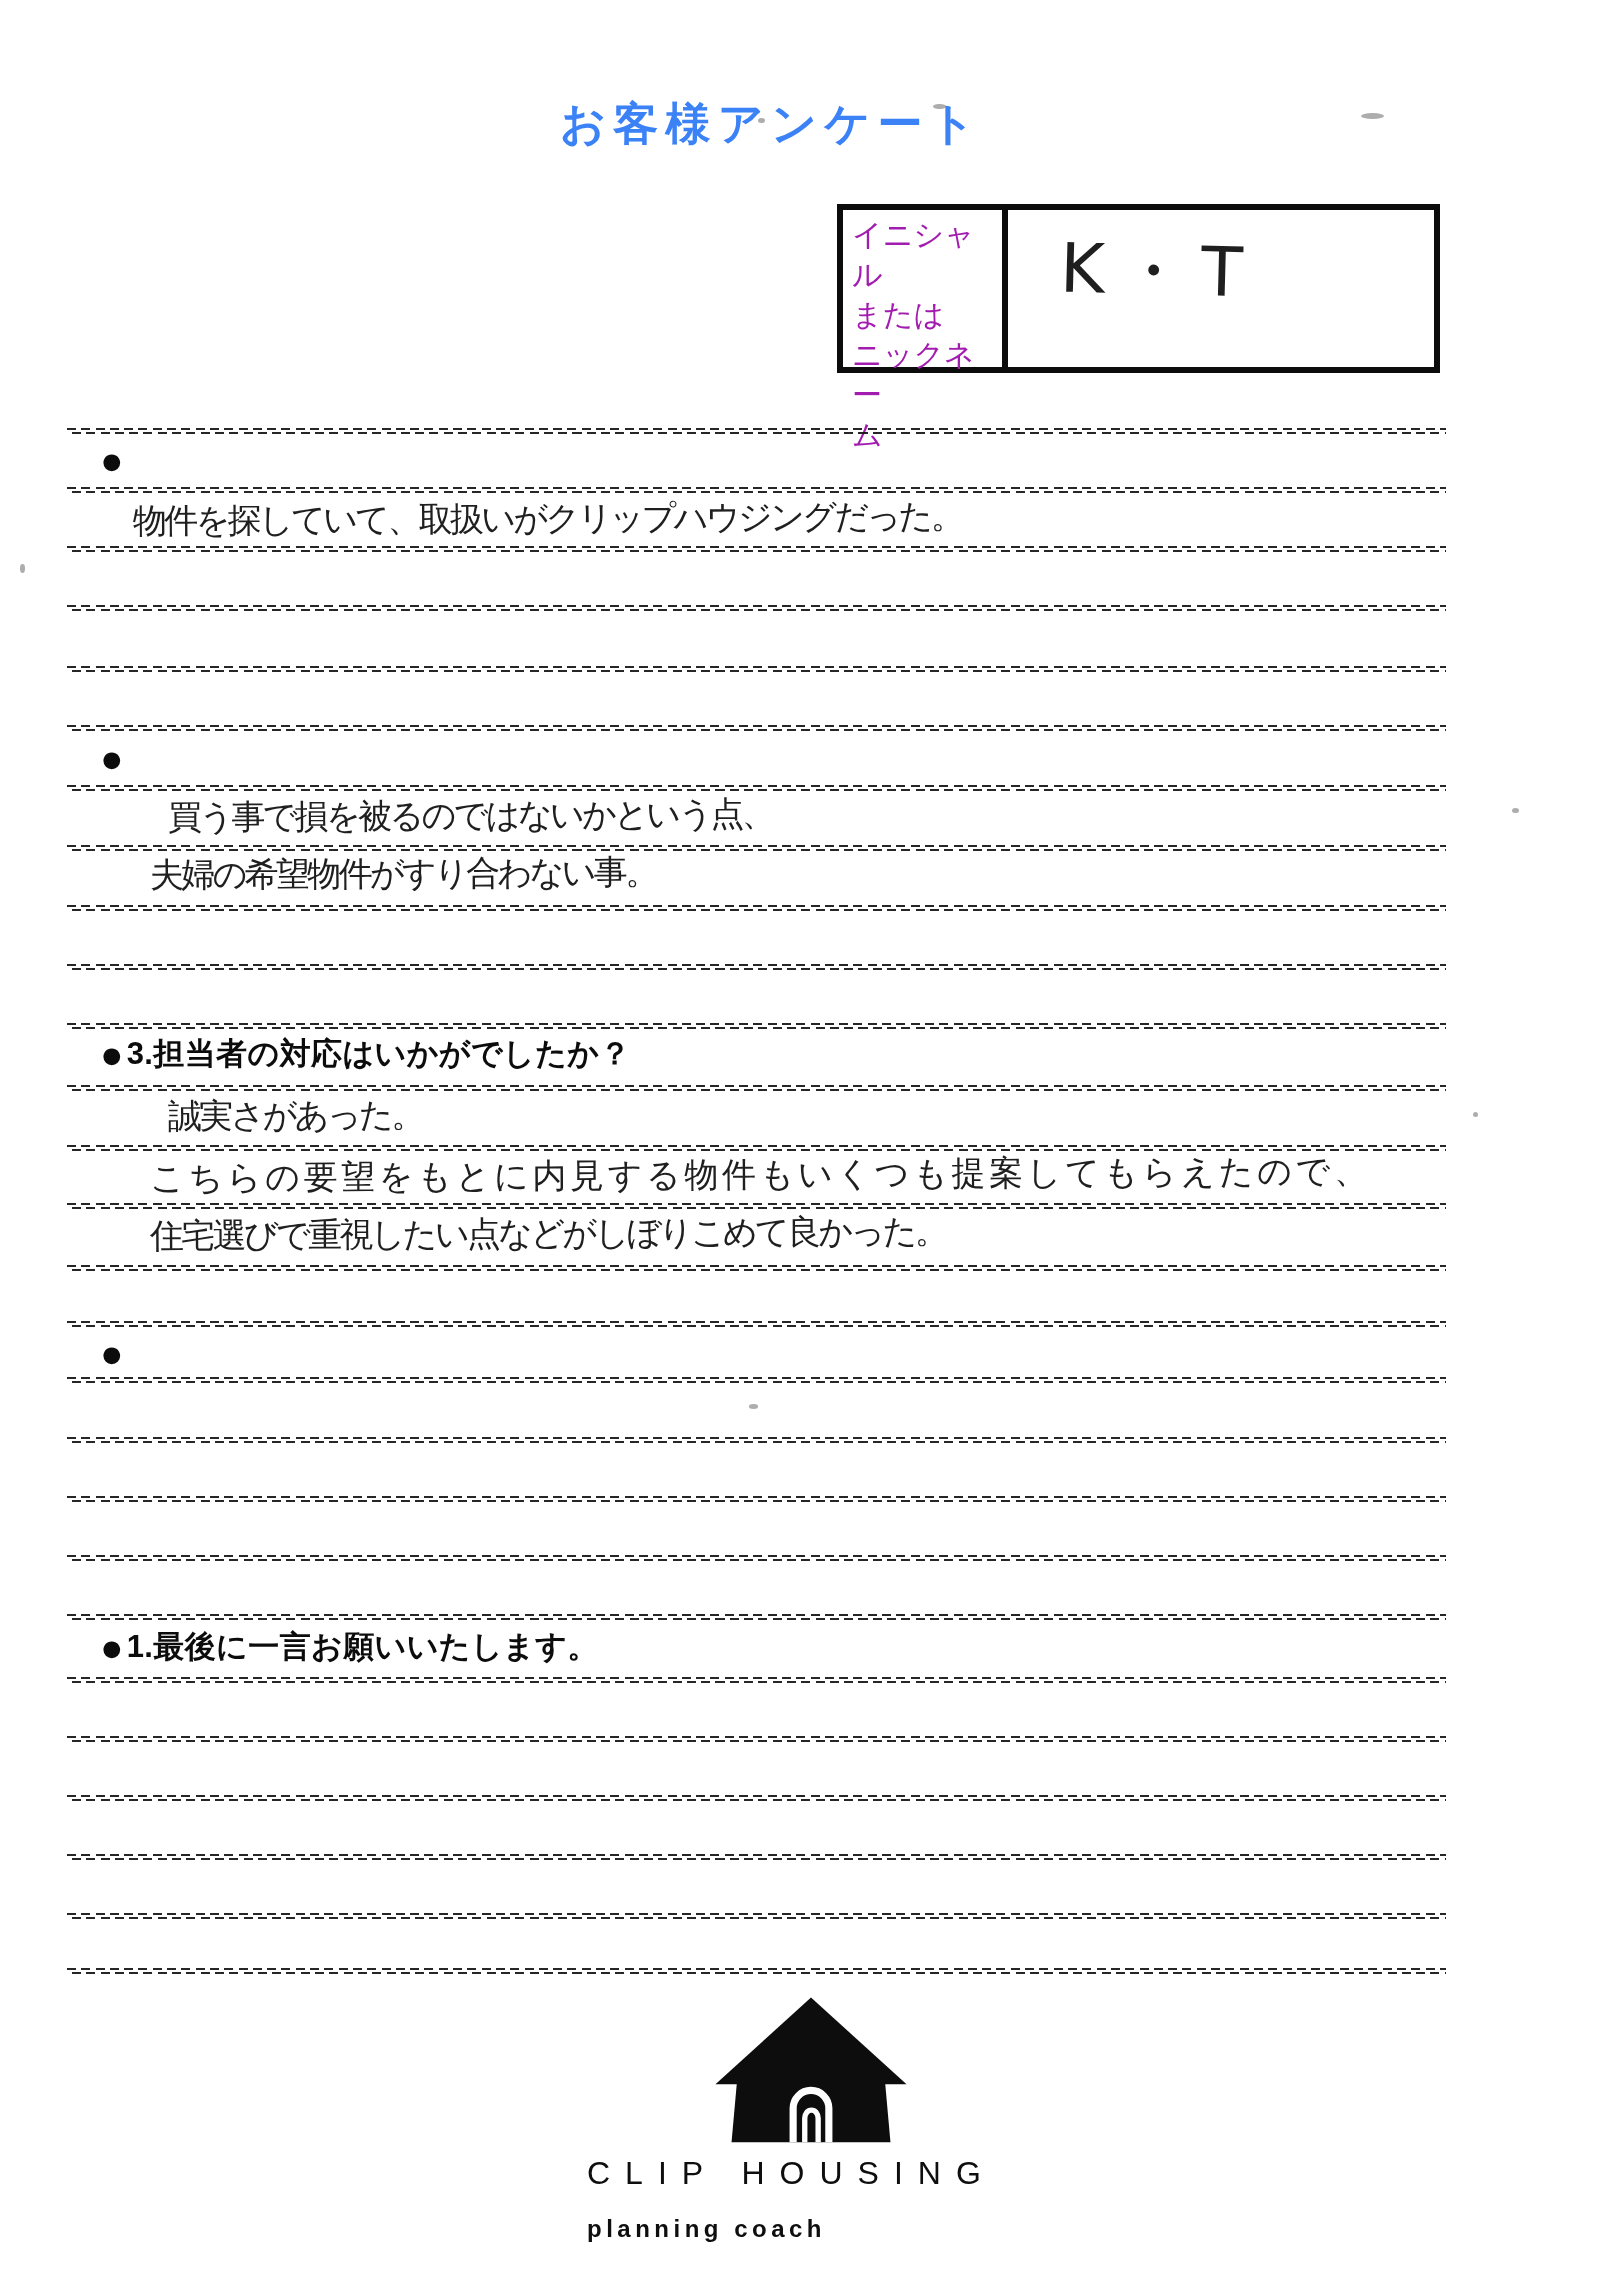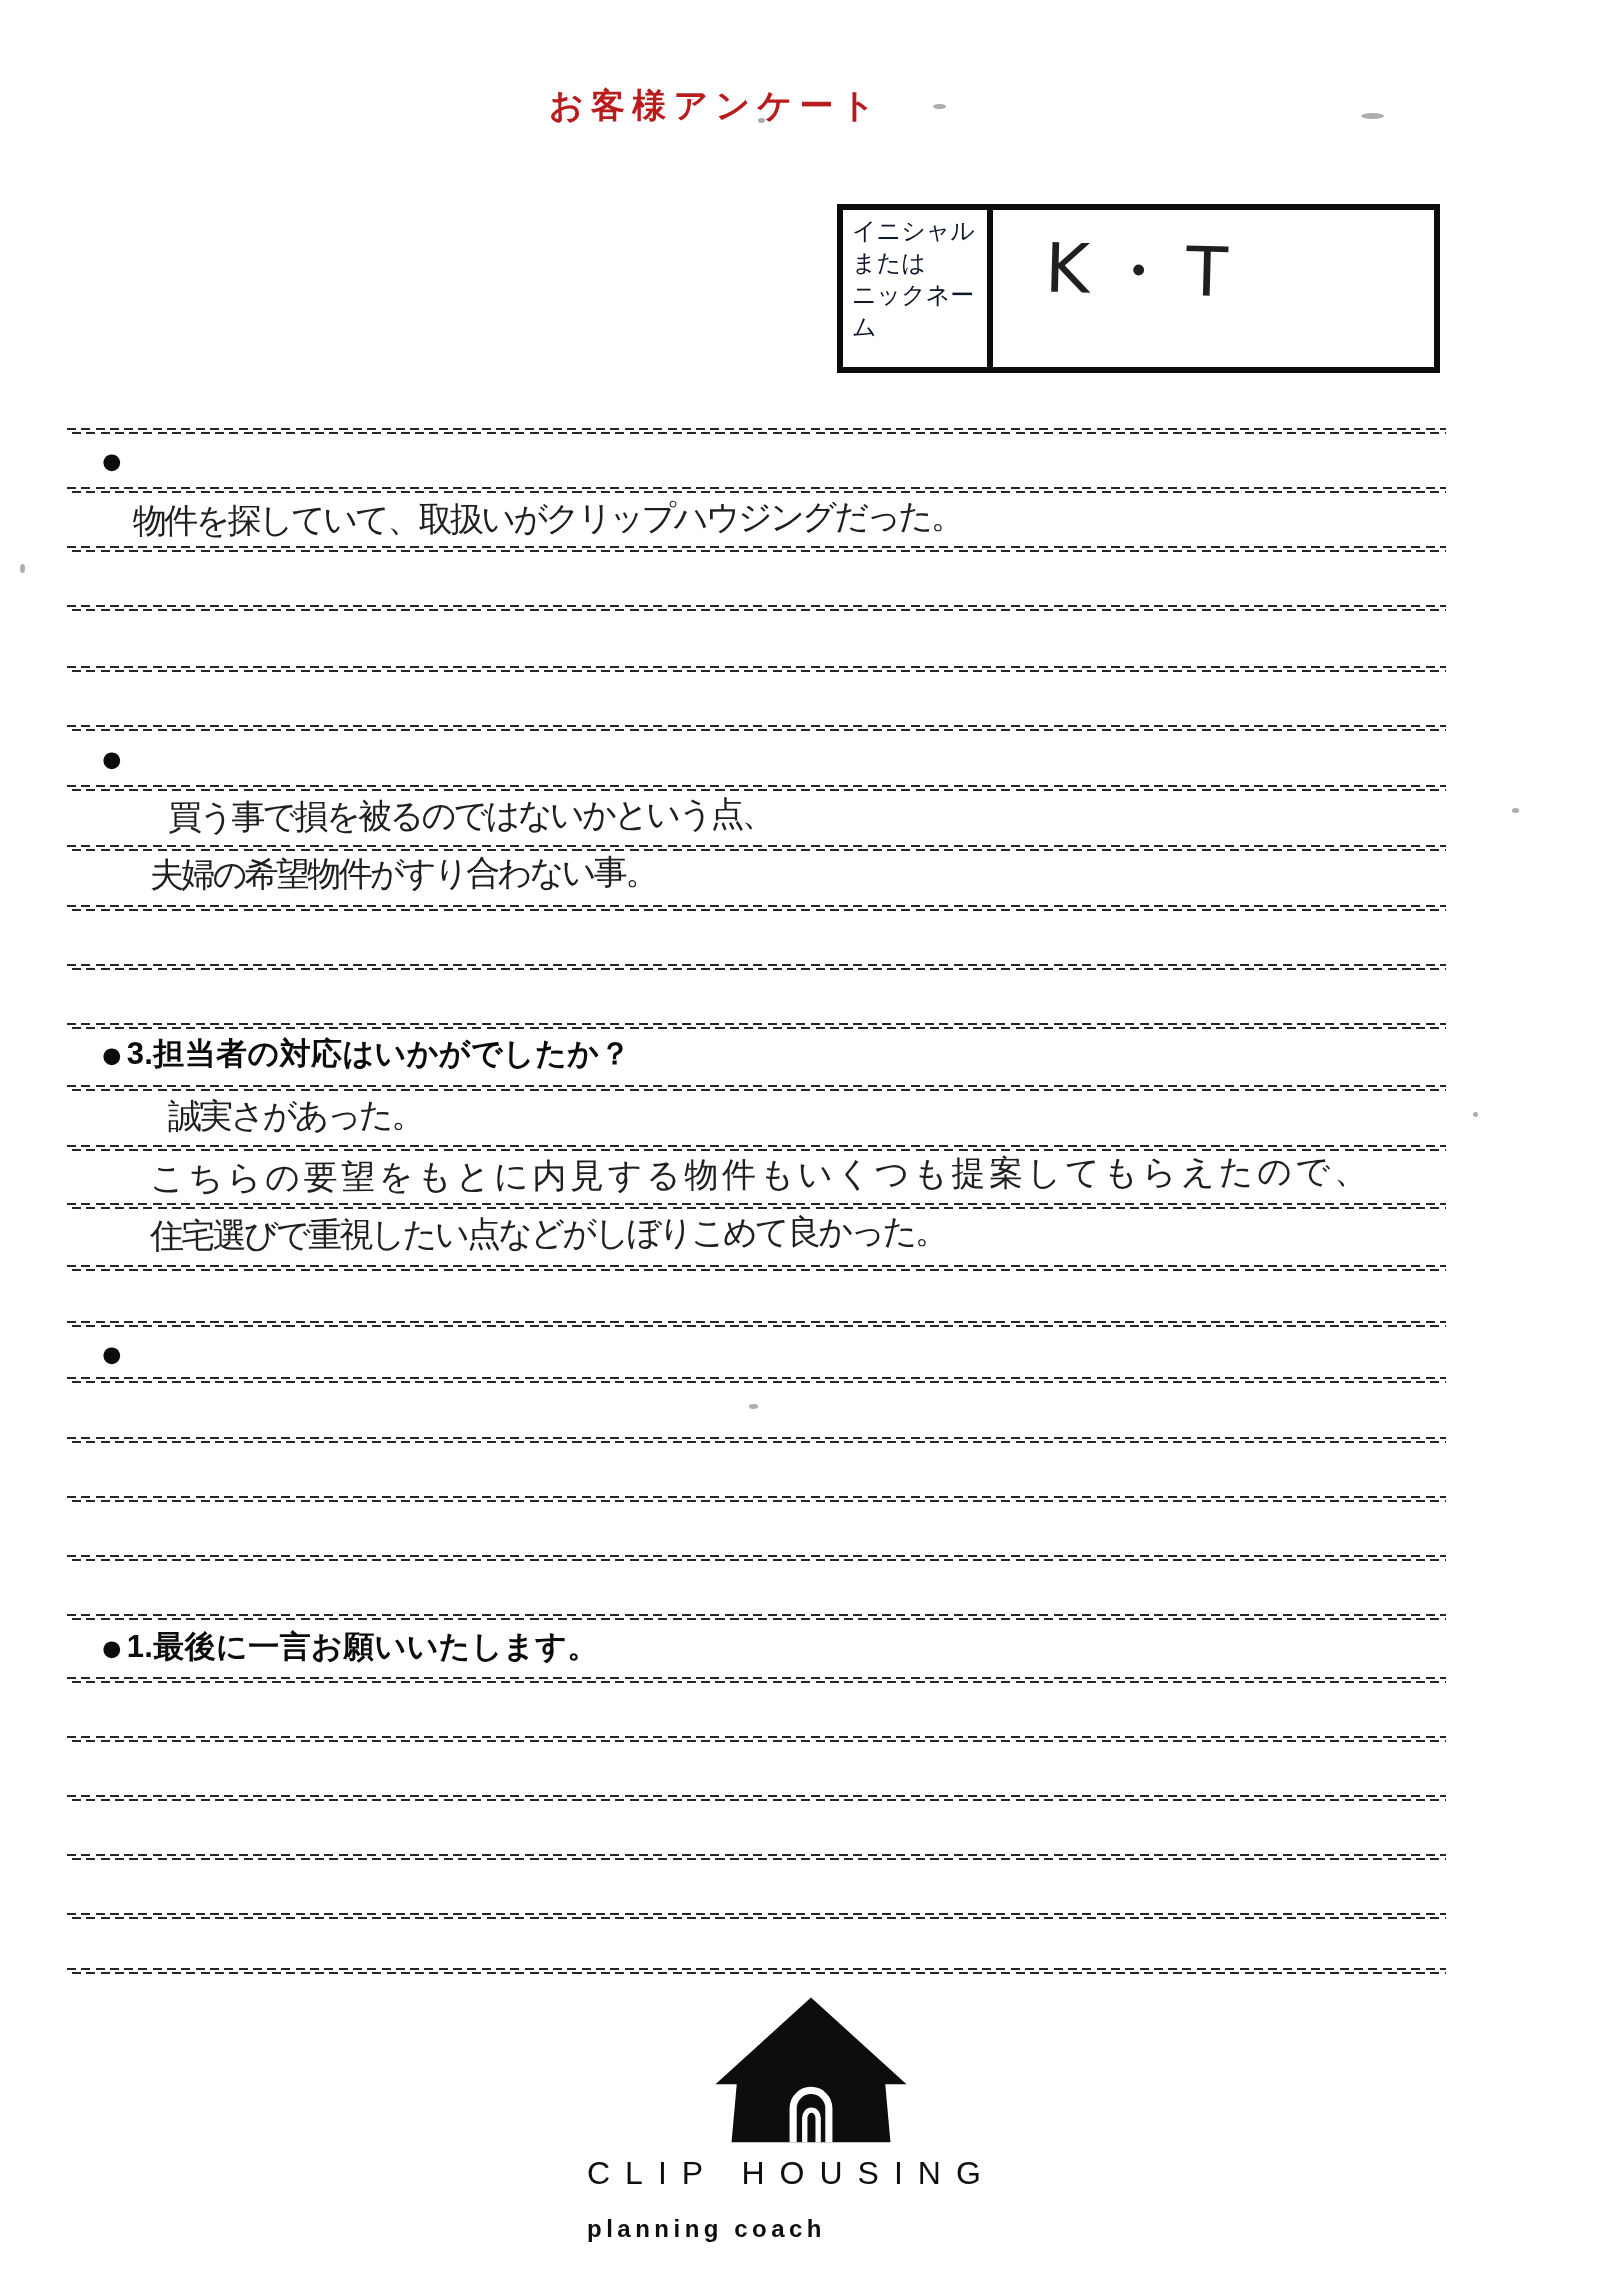--- a/index.html
+++ b/index.html
@@ -10,48 +10,48 @@
     background:#ffffff;
     overflow:hidden;
     font-family:"Liberation Sans",sans-serif;
     color:#111;
   }
   
   .title{
     position:absolute;
     left:548px;
     top:82px;
-    margin:1px;
-    font-size:34px;
+    margin:12px;
+    font-size:45px;
     font-weight:bold;
     letter-spacing:7.2px;
-    color:#b91c1c;
+    color:#3b82f6;
     white-space:nowrap;
   }
   
   .namebox{
     position:absolute;
     left:837px;
     top:204px;
     width:603px;
     height:169px;
     border:6.3px solid #0c0c0c;
     box-sizing:border-box;
     display:flex;
     background:#fff;
   }
   .namebox-label{
-    width:150px;
+    width:165px;
     border-right:6.3px solid #0c0c0c;
     box-sizing:border-box;
     padding:5.4px 1.8px 0 9px;
-    font-size:24px;
+    font-size:30px;
     line-height:1.33;
     white-space:pre-line;
-    color:#0f172a;
+    color:#a21caf;
   }
   .namebox-value{
     flex:1;
     position:relative;
   }
   .hw{
     position:absolute;
     font-family:"DejaVu Sans",sans-serif;
     color:#1f1f1f;
     white-space:nowrap;

